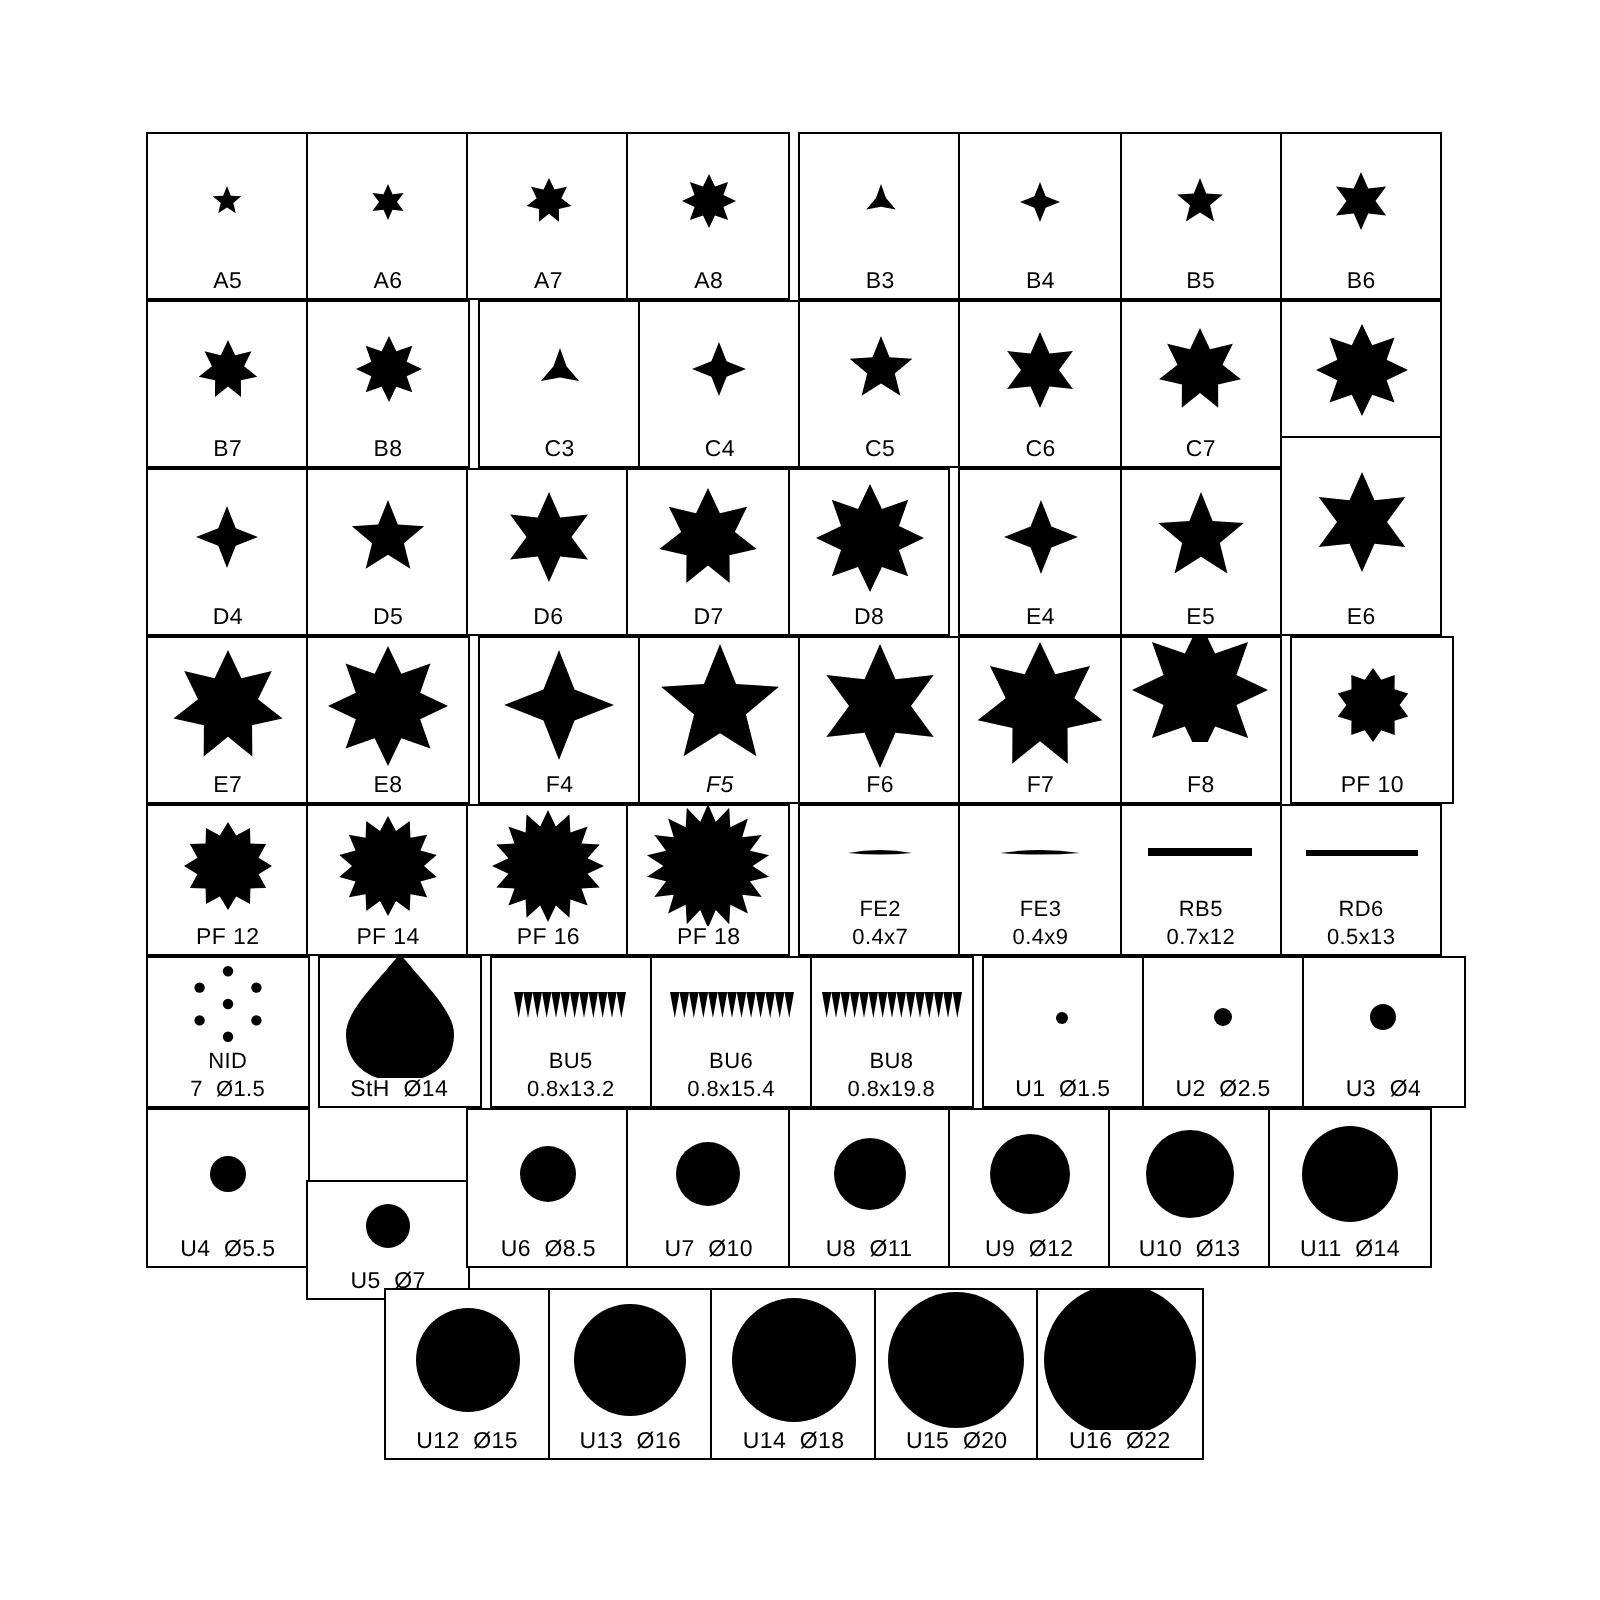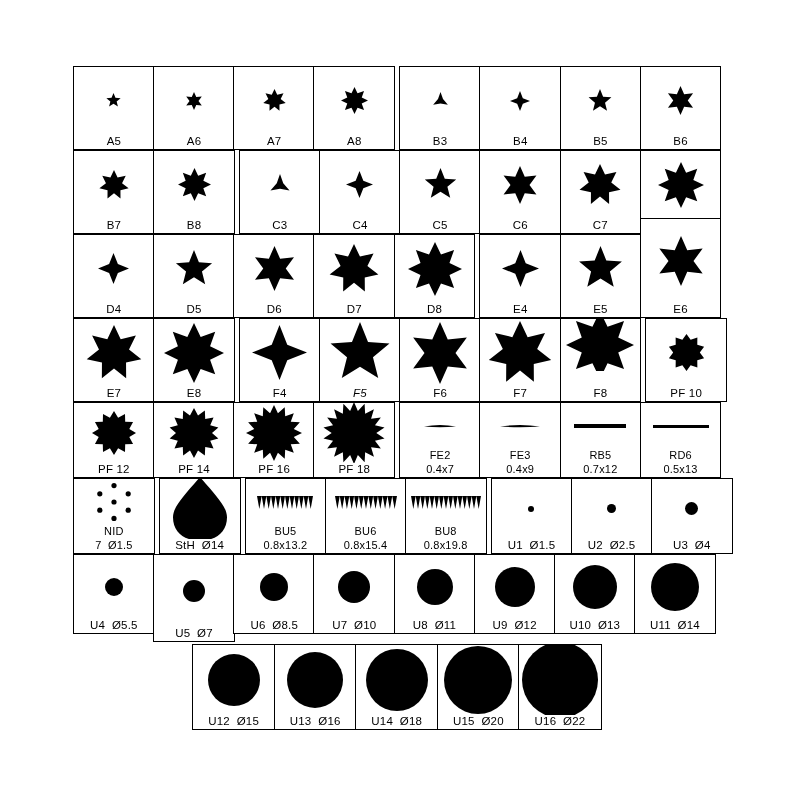--- a/index.html
+++ b/index.html
@@ -504,21 +504,21 @@
     <div class="row" style="top: 554px; left: 73px; height: 80px;">
       <div class="row" style="position: relative; display: flex;">
         <div class="cell" style="width: 81.75px; height: 80px;">
           <div class="glyph">
             <svg width="18" height="18" viewBox="0 0 18 18">
               <circle cx="9" cy="9" r="9" fill="#000000"></circle>
             </svg>
           </div>
           <div class="label">U4  Ø5.5</div>
         </div>
-        <div class="cell" style="width: 81.75px; height: 88px;">
+        <div class="cell" style="width: 81.75px; height: 60px; margin-top: 36px;">
           <div class="glyph">
             <svg width="22" height="22" viewBox="0 0 22 22">
               <circle cx="11" cy="11" r="11" fill="#000000"></circle>
             </svg>
           </div>
           <div class="label">U5  Ø7</div>
         </div>
         <div class="cell" style="width: 81.75px; height: 80px;">
           <div class="glyph">
             <svg width="28" height="28" viewBox="0 0 28 28">

